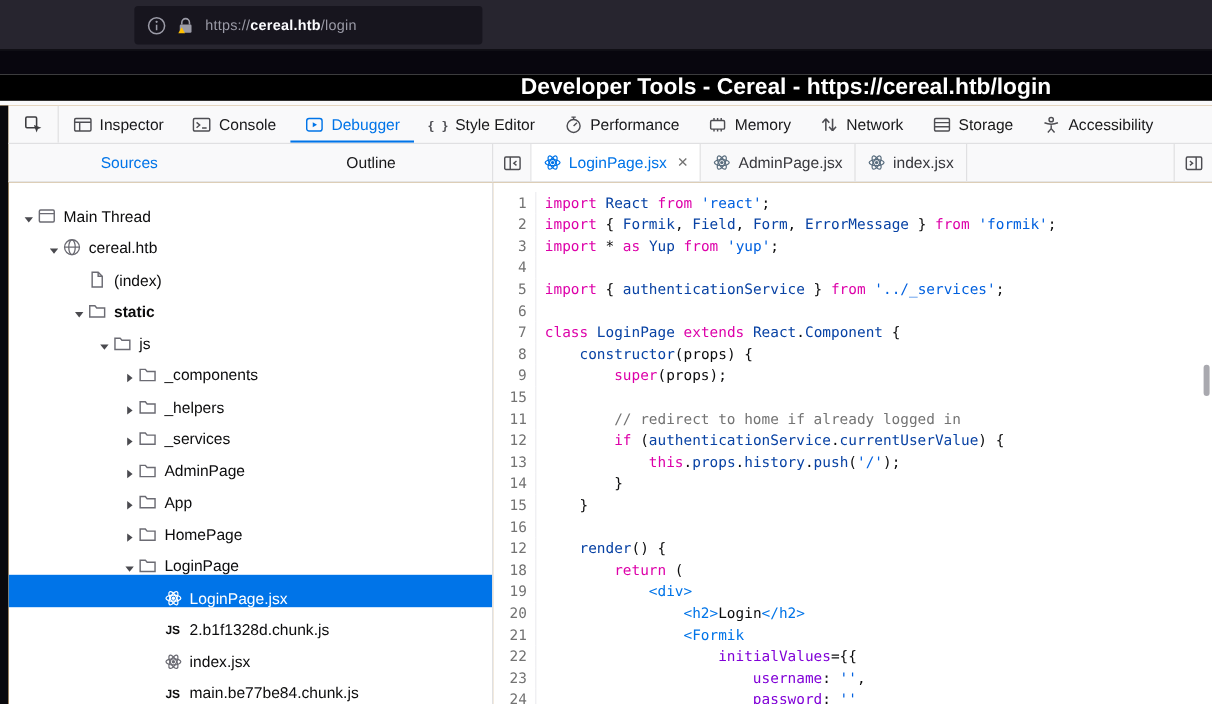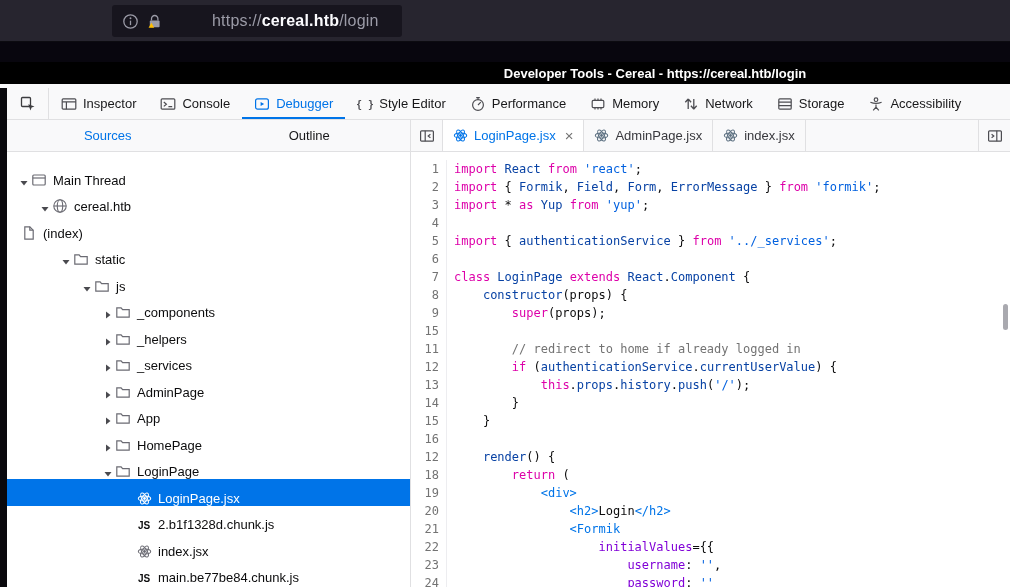--- a/index.html
+++ b/index.html
@@ -6,29 +6,29 @@
   html,body { width:1010px; height:587px; overflow:hidden; background:#08060e;
               font-family:"Liberation Sans",sans-serif; position:relative; }
 
   
   .browser-chrome { position:absolute; left:0; top:0; width:1010px; height:42px;
                     background:#27252f; border-bottom:1px solid #0c0b10; }
   .url-bar { position:absolute; left:112px; top:5px; width:290px; height:32px;
              background:#17151e; border-radius:3px; display:flex; align-items:center;
              padding:0 10px; gap:7px; }
   .url-bar .icn { color:#9b9ba7; }
-  .url-text { font-size:16px; color:#9b9ba7; letter-spacing:.2px; white-space:nowrap;margin-left:41px; }
+  .url-text { font-size:12px; color:#9b9ba7; letter-spacing:.2px; white-space:nowrap; }
   .url-text .host { color:#fbfbfe; font-weight:bold; }
 
   .icn { display:inline-flex; flex:none; }
   .icn svg { display:block; }
 
   
   .devtools { position:absolute; left:0; top:62px; width:1010px; height:525px; background:#f9f9fa; }
-  .dt-titlebar { height:22px; background:#000; color:#fff; font-weight:bold; font-size:13px;
+  .dt-titlebar { height:22px; background:#000; color:#fff; font-weight:bold; font-size:19px;
                  display:flex; align-items:center; justify-content:center; padding-left:300px;
                  white-space:nowrap; overflow:hidden; }
   .dt-body { position:absolute; top:26px; left:0; right:0; bottom:0;
              border-left:7px solid #0a090d; display:flex; flex-direction:column; background:#a16207; }
 
   
   .dt-toolbar { height:32px; flex:none; display:flex; align-items:stretch; background:#f9f9fa;
                 border-bottom:1px solid #e0e0e2; overflow:hidden; }
   .pick-btn { width:42px; flex:none; display:flex; align-items:center; justify-content:center;
               border-right:1px solid #e0e0e2; color:#3d3d40; }
@@ -284,31 +284,31 @@
             </span>
             <span class="icn">
               <svg width="16" height="16" viewBox="0 0 16 16" fill="none" stroke="currentColor" stroke-width="1.1">
                 <circle cx="8" cy="8" r="6.2"></circle>
                 <ellipse cx="8" cy="8" rx="2.7" ry="6.2"></ellipse>
                 <path d="M1.8 8 h12.4"></path>
               </svg>
             </span>
             <span>cereal.htb</span>
           </div>
-          <div class="tree-row" style="">
+          <div class="tree-row" style="padding-left: 52px;">
             <span class="spacer"></span>
             <span class="icn">
               <svg width="16" height="16" viewBox="0 0 16 16" fill="none" stroke="currentColor" stroke-width="1.2">
                 <path d="M3.8 1.8 h5 l3.4 3.4 v9 h-8.4 z"></path>
                 <path d="M8.8 1.8 v3.4 h3.4"></path>
               </svg>
             </span>
             <span>(index)</span>
           </div>
-          <div class="tree-row" style="padding-left: 52px;">
+          <div class="tree-row" style="padding-left: 52px; font-weight: bold;">
             <span class="twisty">
               <svg width="10" height="10" viewBox="0 0 10 10">
                 <path d="M1.5 3 L8.5 3 L5 7.5 Z" fill="currentColor" stroke="none"></path>
               </svg>
             </span>
             <span class="icn">
               <svg width="16" height="16" viewBox="0 0 16 16" fill="none" stroke="currentColor" stroke-width="1.2">
                 <path d="M1.8 13.2 V3.8 h4.3 l1.5 1.8 h6.6 v7.6 z"></path>
               </svg>
             </span>

